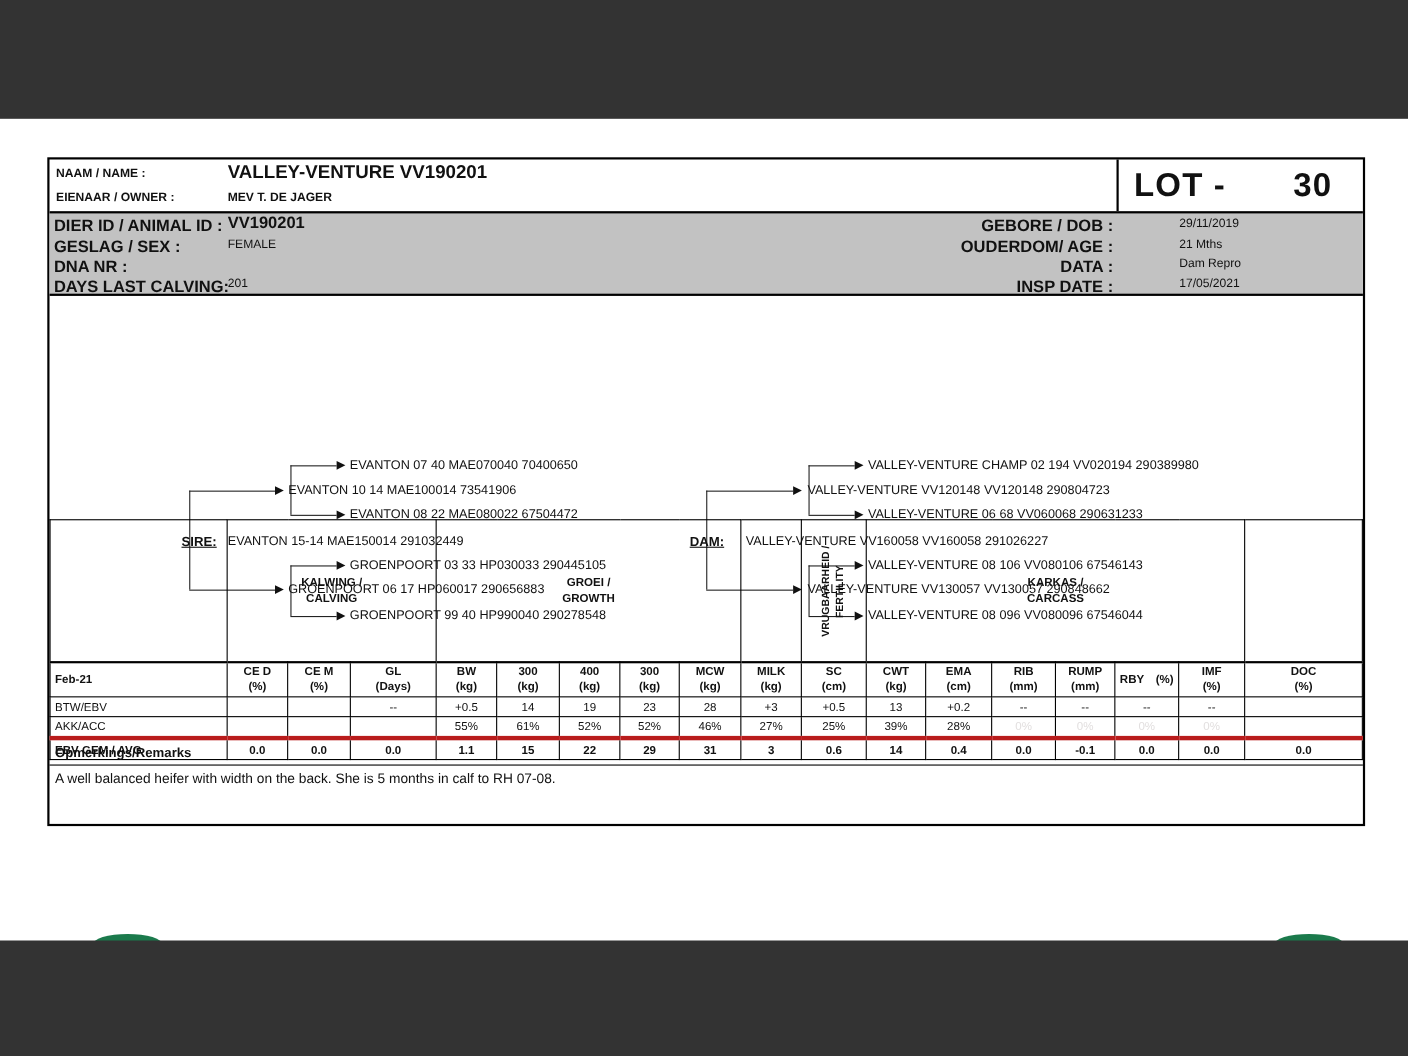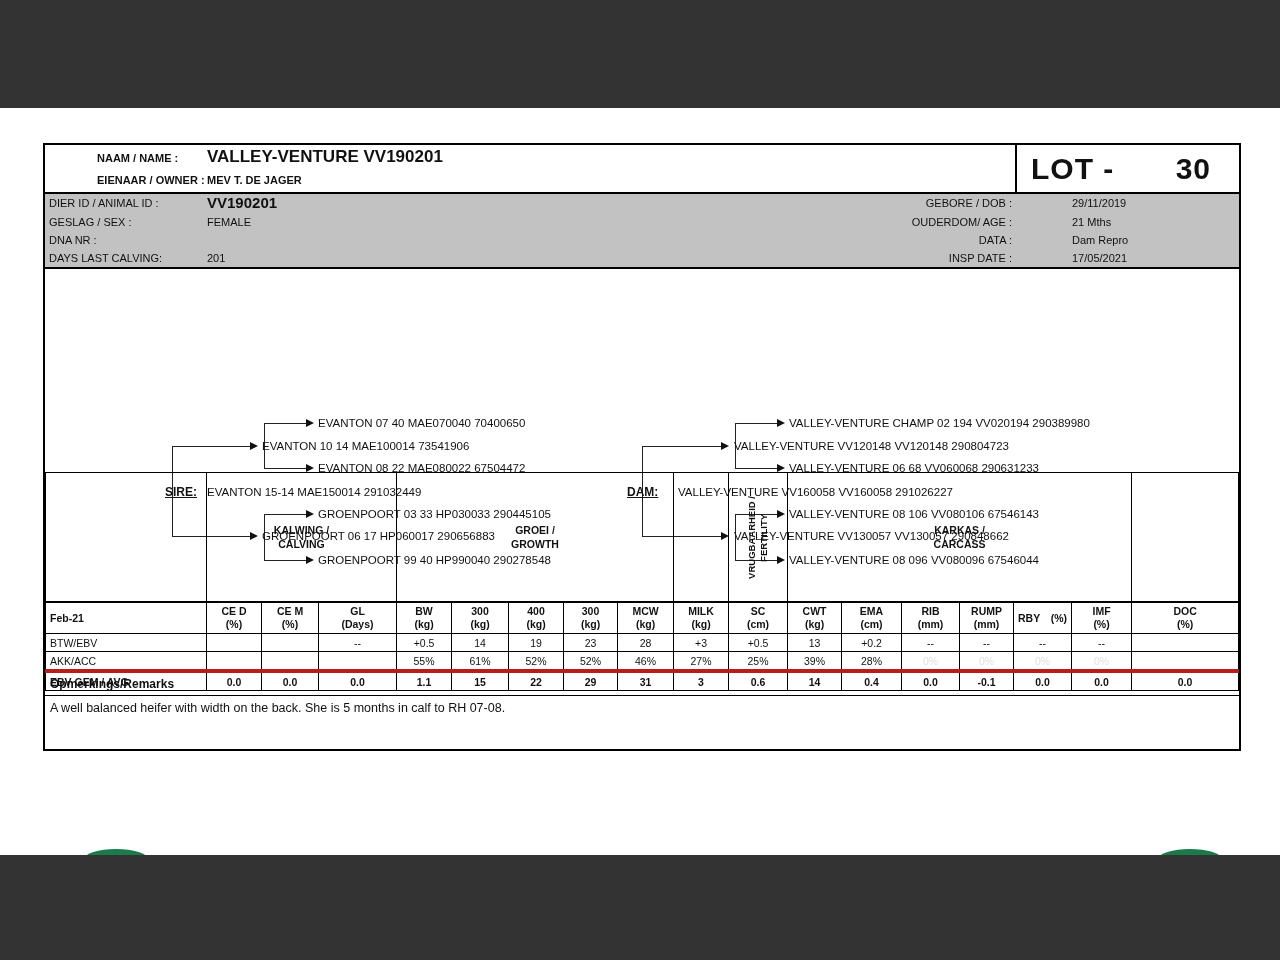--- a/index.html
+++ b/index.html
@@ -8,32 +8,32 @@
   .bar{position:absolute;left:0;width:1280px;background:#333333;z-index:3;}
   #top-bar{top:0;height:108px;}
   #bottom-bar{top:855px;height:105px;}
   .logo-sliver{position:absolute;width:64px;height:20px;border-radius:50%;background:#1b7a4c;z-index:2;}
 
   
   #page-box{position:absolute;left:43px;top:143px;width:1194px;height:604px;
             border:2px solid #000;box-sizing:content-box;}
 
   
-  .hlbl{position:absolute;font-weight:bold;font-size:11px;white-space:nowrap;margin-left:46px;}
+  .hlbl{position:absolute;font-weight:bold;font-size:11px;white-space:nowrap;}
   .hval{position:absolute;font-weight:bold;white-space:nowrap;}
   #lot-cell{position:absolute;left:970px;top:0;width:224px;height:47px;border-left:2px solid #000;
             display:flex;align-items:center;justify-content:space-between;padding:0 28px 0 14px;box-sizing:border-box;}
   #lot-cell span{font-weight:bold;font-size:30px;letter-spacing:1px;}
 
   
   #info-band{position:absolute;left:0;top:47px;width:1194px;height:77px;background:#c2c2c2;
              border-top:2px solid #000;border-bottom:2px solid #000;box-sizing:border-box;}
   .info-group{position:absolute;top:0;height:75px;}
   .info-row{position:absolute;height:18px;width:100%;}
-  .info-row .lbl{position:absolute;font-weight:normal;font-size:11px;white-space:nowrap;}
+  .info-row .lbl{position:absolute;font-weight:bold;font-size:15px;white-space:nowrap;}
   .info-row .val{position:absolute;font-size:11px;white-space:nowrap;}
   .info-row .val.big{font-weight:bold;font-size:15px;top:-3px;}
   .r0{top:3px}.r1{top:22px}.r2{top:40px}.r3{top:58px}
   #info-left{left:4px;width:600px;}
   #info-left .lbl{left:0;}
   #info-left .val{left:158px;}
   #info-mid{left:300px;width:400px;}
   #info-mid .lbl{left:0;width:214px;text-align:right;}
   #info-mid .val{left:277px;}
   #info-right{left:700px;width:490px;}

